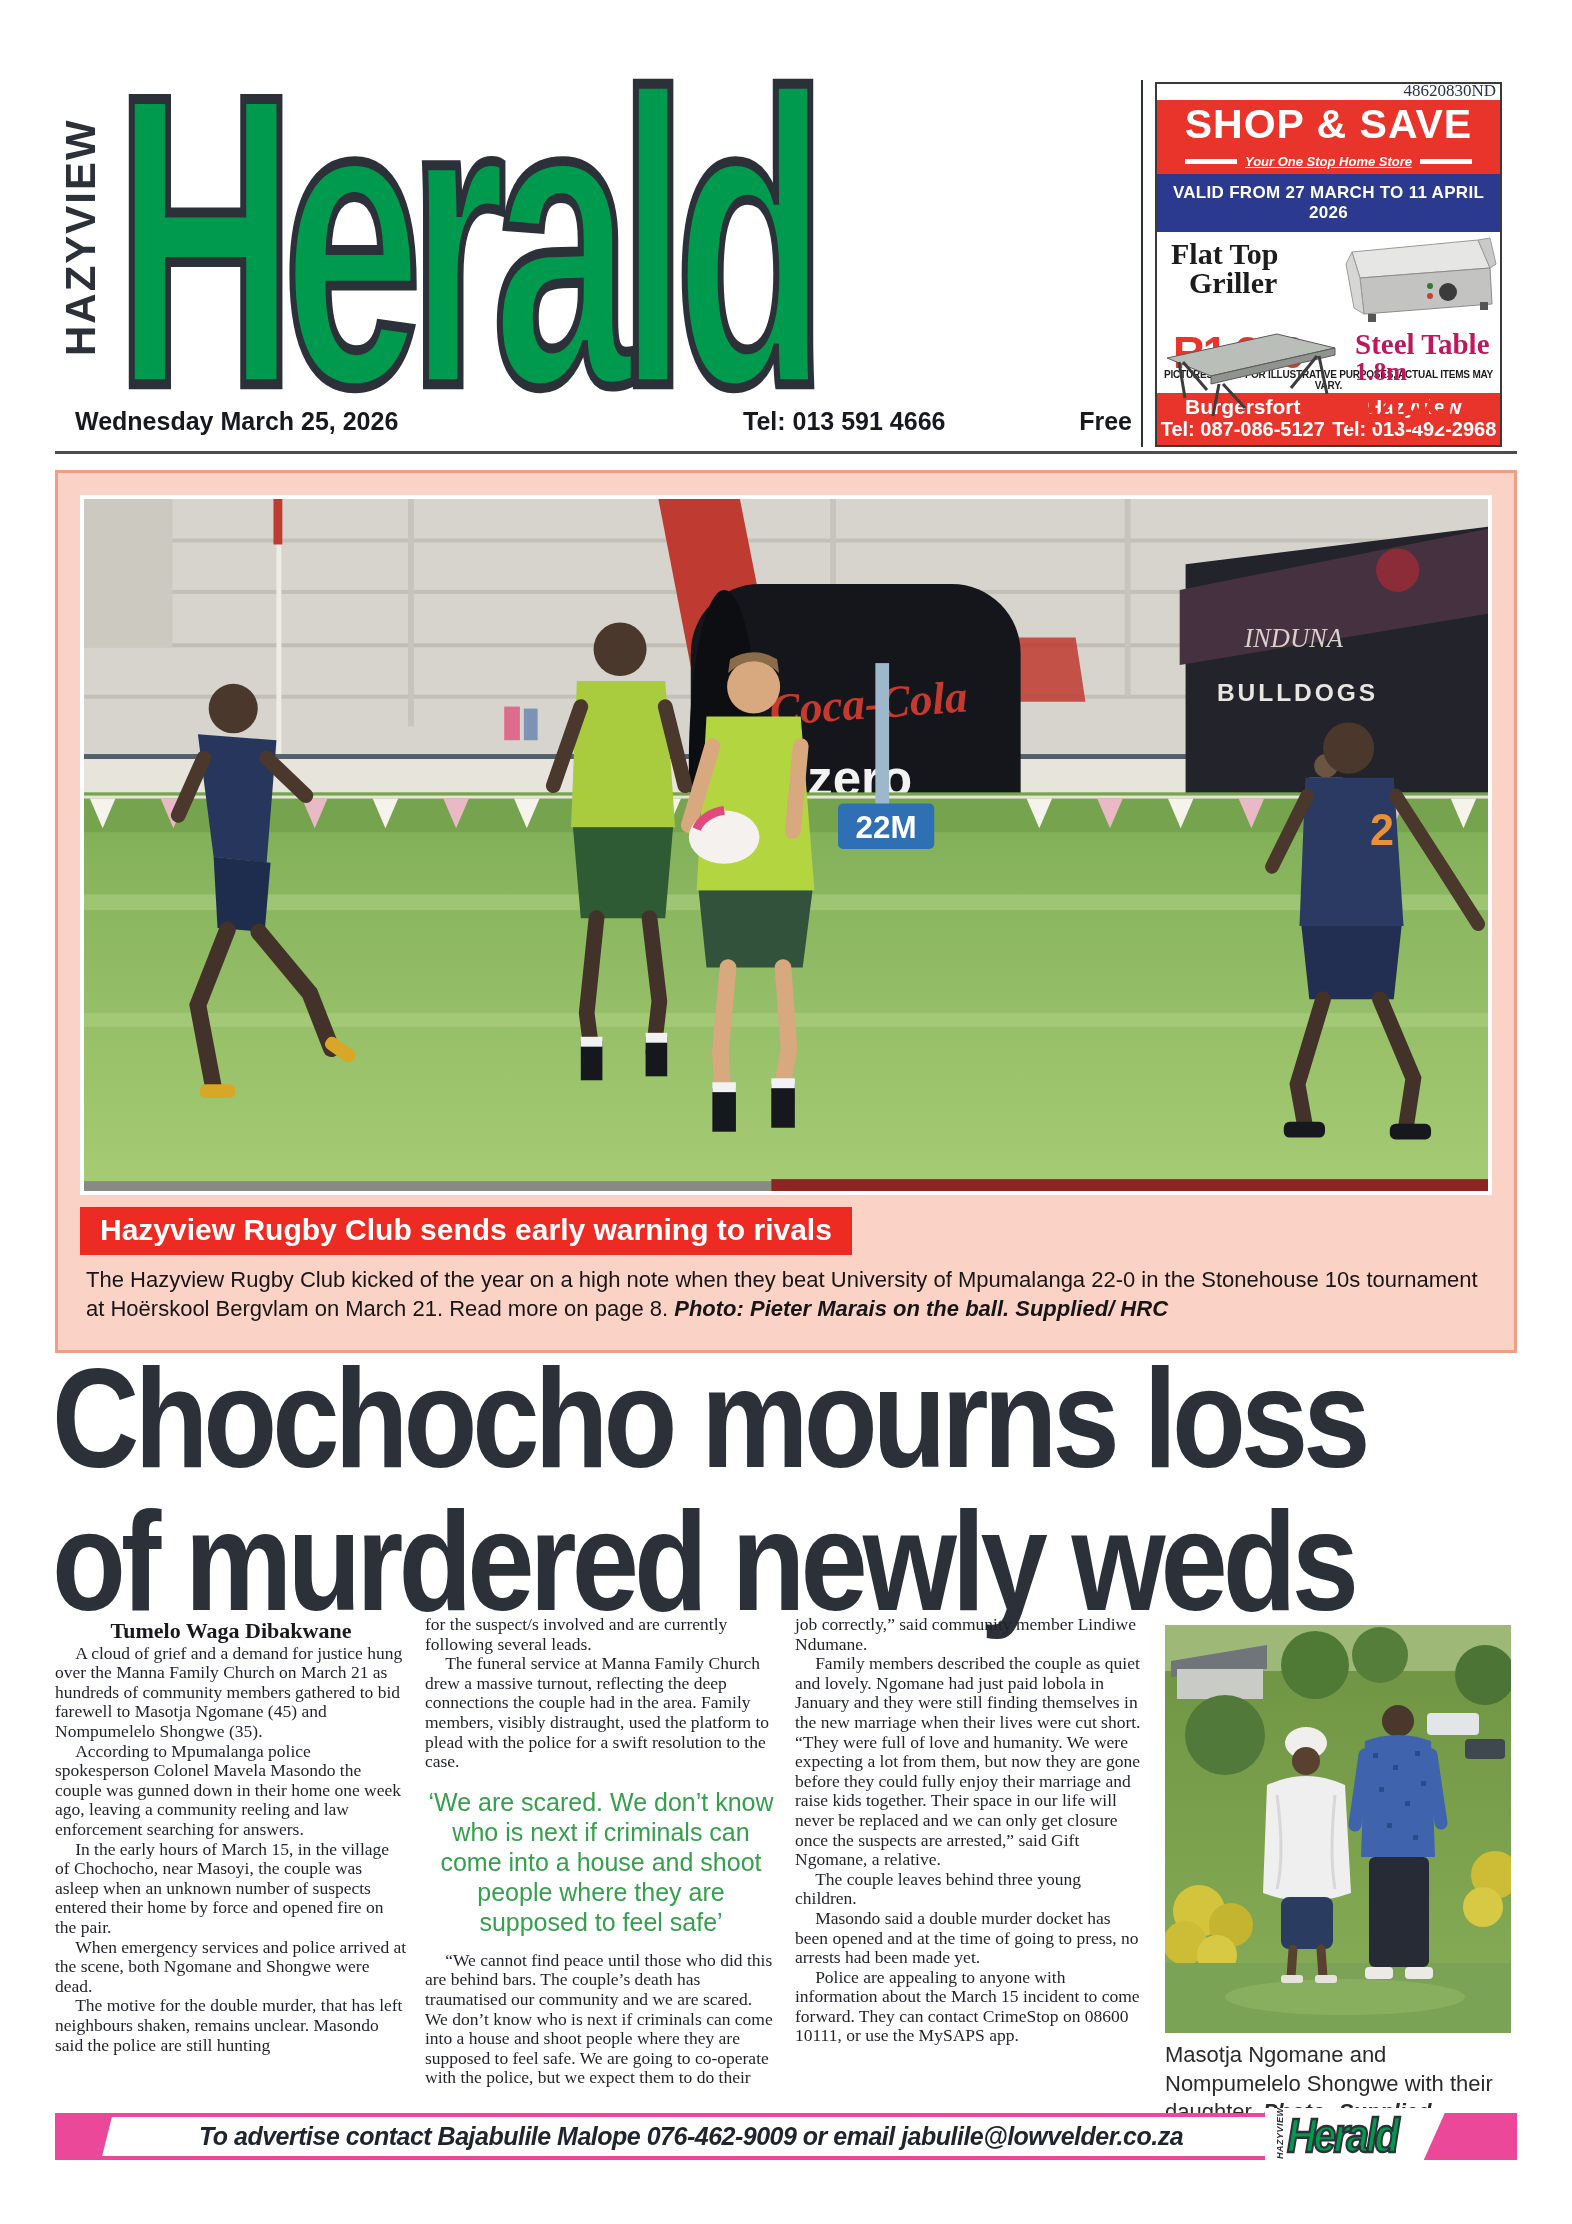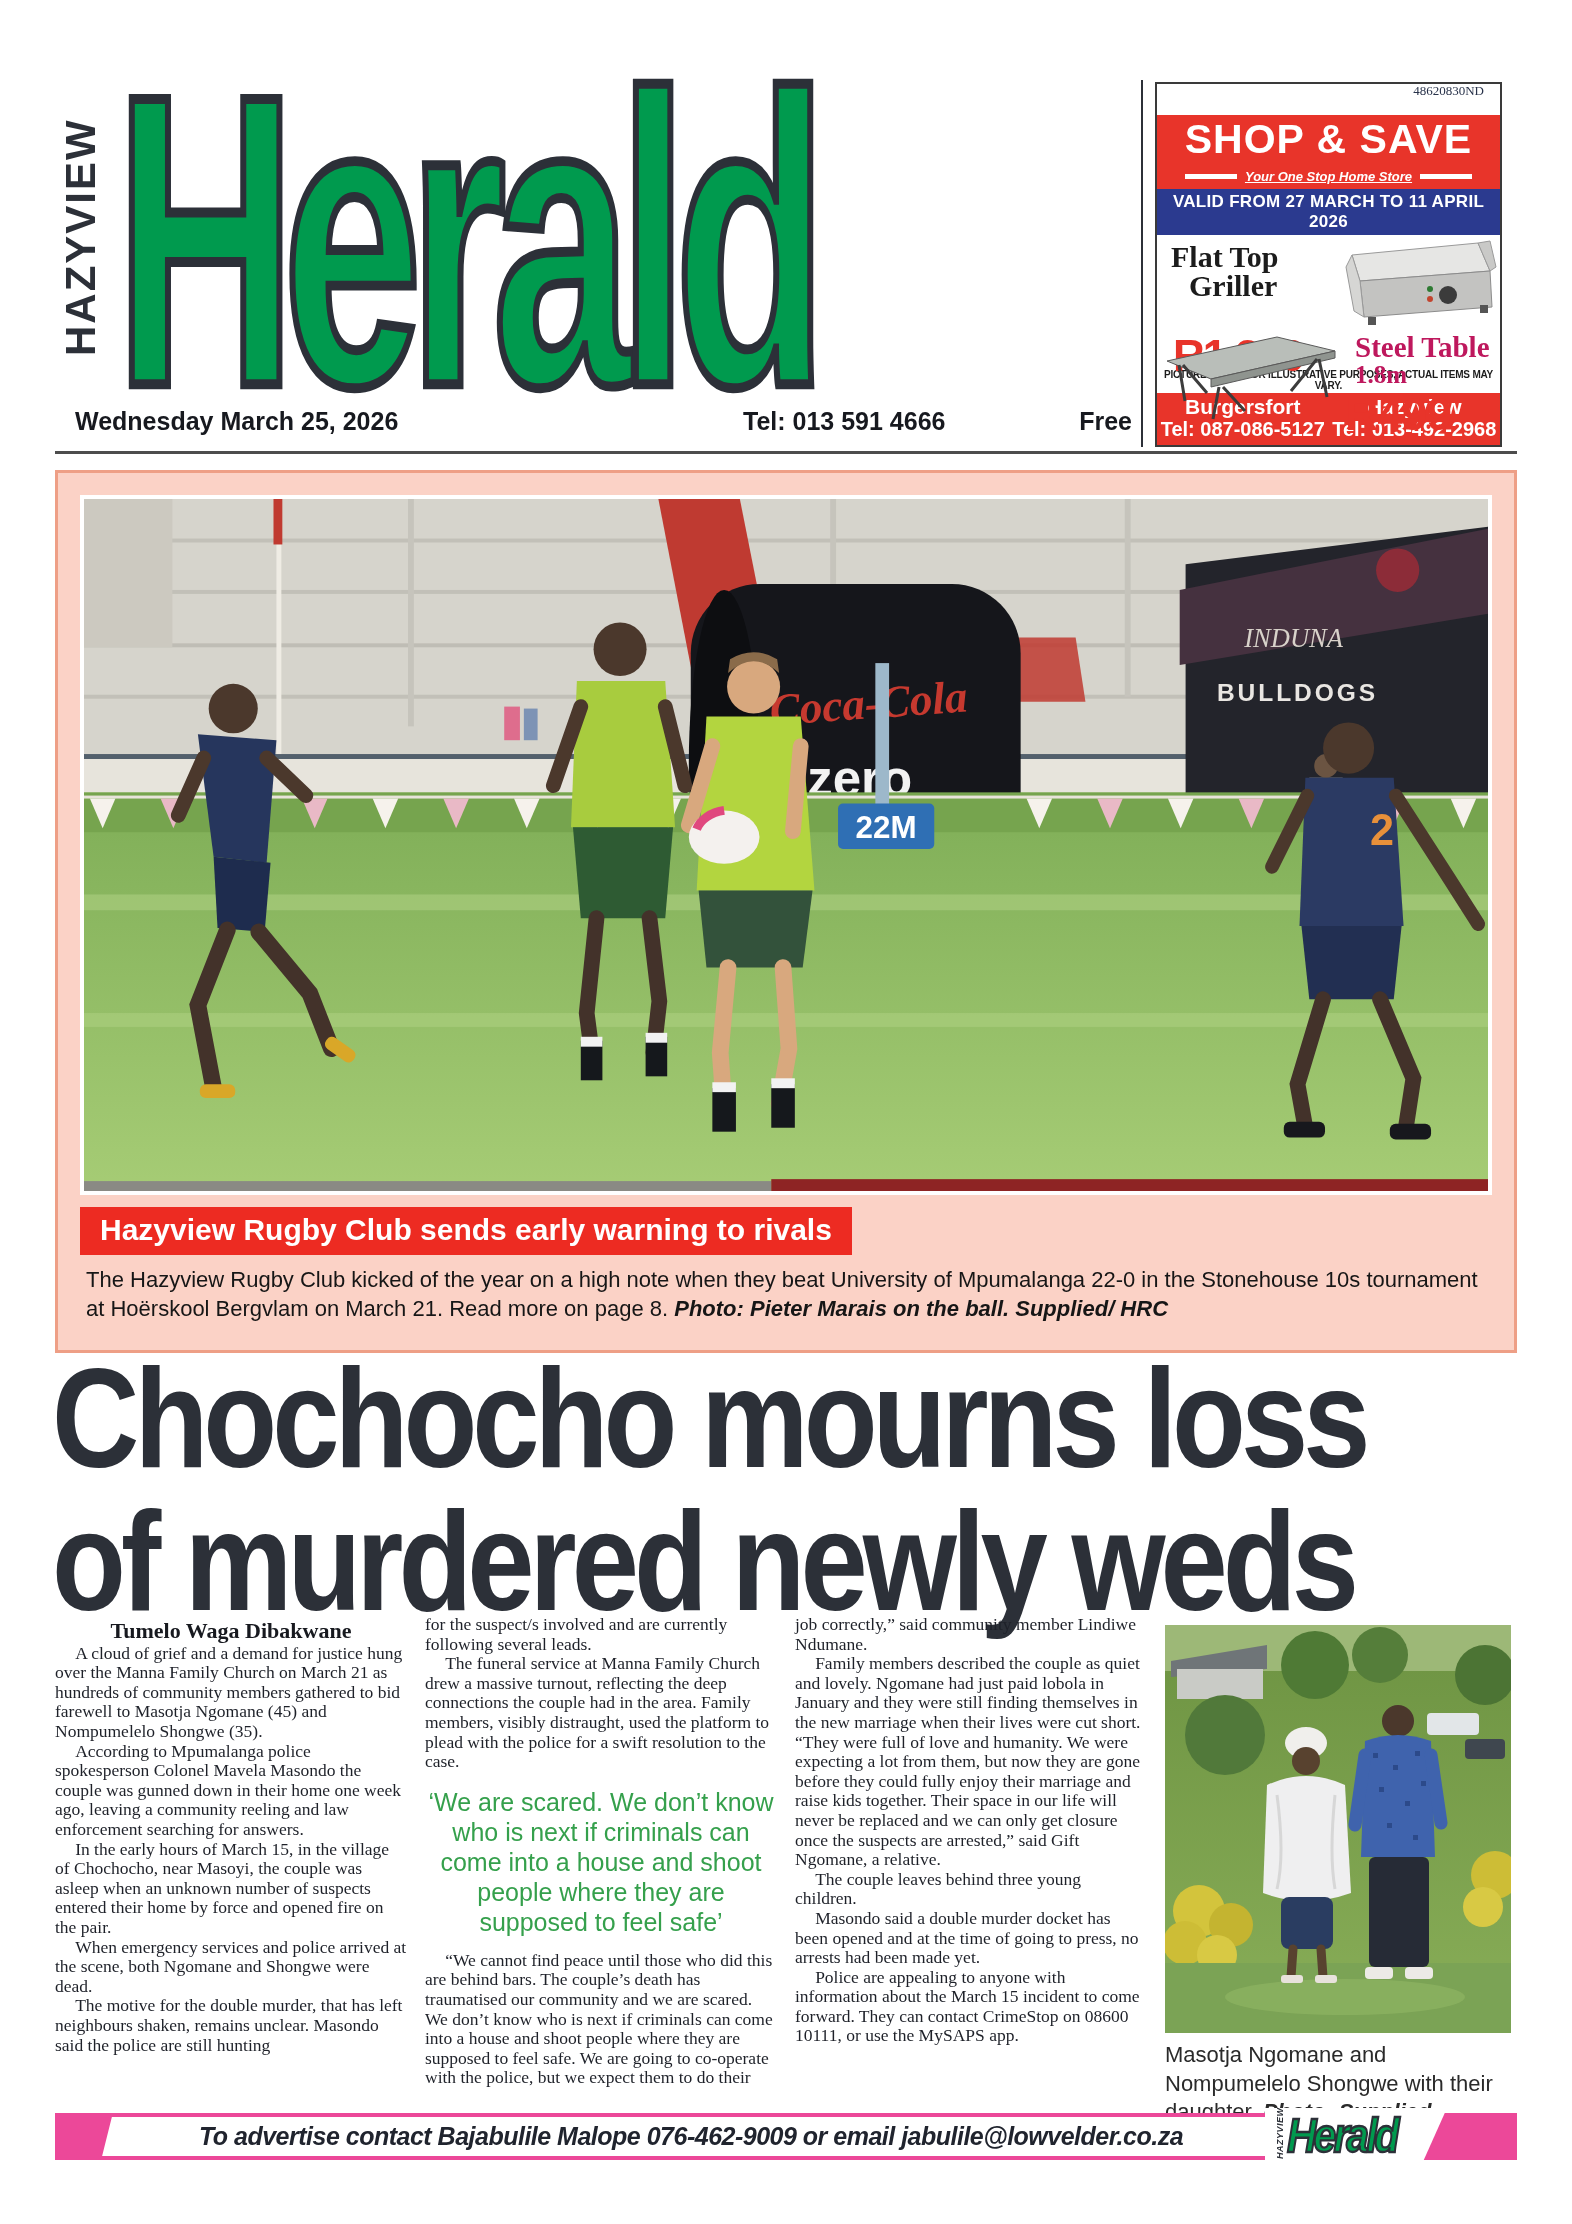--- a/index.html
+++ b/index.html
@@ -25,26 +25,26 @@
   }
   .mast-divider { position:absolute; left:1141px; top:80px; width:2px; height:367px; background:#2c3038; }
   .dateline { position:absolute; left:75px; top:407px; width:1057px; height:32px; font-weight:bold; font-size:25px; color:#17191f; }
   .dateline .dl-date { position:absolute; left:0; }
   .dateline .dl-tel  { position:absolute; left:668px; }
   .dateline .dl-free { position:absolute; right:0; }
   .top-rule { position:absolute; left:55px; top:451px; width:1462px; height:3px; background:#4d4d4d; }
 
   
   .ad { position:absolute; left:1155px; top:82px; width:347px; height:365px; border:2px solid #3a3a3a; background:#fff; display:flex; flex-direction:column; }
-  .ad-ref { height:31px; font-size:13px; line-height:14px; text-align:right; padding-right:16px; color:#273149; font-family:"Liberation Serif",serif; }
+  .ad-ref { height:16px; font-size:17px; line-height:14px; text-align:right; padding-right:4px; color:#273149; font-family:"Liberation Serif",serif; }
   .ad-head { background:#e8342a; color:#fff; text-align:center; padding:4px 0 5px; }
   .ad-shop { font-size:41px; font-weight:bold; letter-spacing:1px; line-height:1.0; }
   .ad-tagline { display:flex; align-items:center; justify-content:center; gap:8px; font-size:13px; font-weight:bold; font-style:italic; margin-top:9px;text-decoration:underline; }
   .ad-tagline::before, .ad-tagline::after { content:""; display:block; width:52px; height:5px; background:#fff; }
-  .ad-valid { background:#2b3a8f; color:#fff; text-align:center; font-weight:bold; font-size:17px; padding:3px 0; letter-spacing:0.3px; }
+  .ad-valid { background:#2b3a8f; color:#fff; text-align:center; font-weight:bold; font-size:17px; padding:9px 0; letter-spacing:0.3px; }
   .ad-body { position:relative; flex:1; background:#fff; }
   .ad-p1-name { position:absolute; left:14px; top:8px; font-family:"Liberation Serif",serif; font-weight:bold; font-size:30px; line-height:0.95; color:#1c1c1c; }
   .ad-p1-name .l2 { padding-left:18px; }
   .ad-p1-price { position:absolute; left:16px; top:72px; color:#e8342a; font-weight:bold; font-size:44px; letter-spacing:-2px;margin-top:24px; }
   .ad-p2-name { position:absolute; left:198px; top:98px; font-family:"Liberation Serif",serif; font-weight:bold; font-size:29px; line-height:1.0; color:#be185d; }
   .ad-p2-size { font-size:25px; }
   .ad-p2-price { position:absolute; left:188px; top:152px; color:#e8342a; font-weight:bold; font-size:46px; letter-spacing:-1px; }
   .ad-img-griller { position:absolute; right:2px; top:2px; }
   .ad-img-table { position:absolute; left:2px; top:96px; }
   .ad-disclaimer { font-size:10px; font-weight:bold; text-align:center; color:#1c1c1c; padding:1px 0 2px; letter-spacing:-0.2px; }

